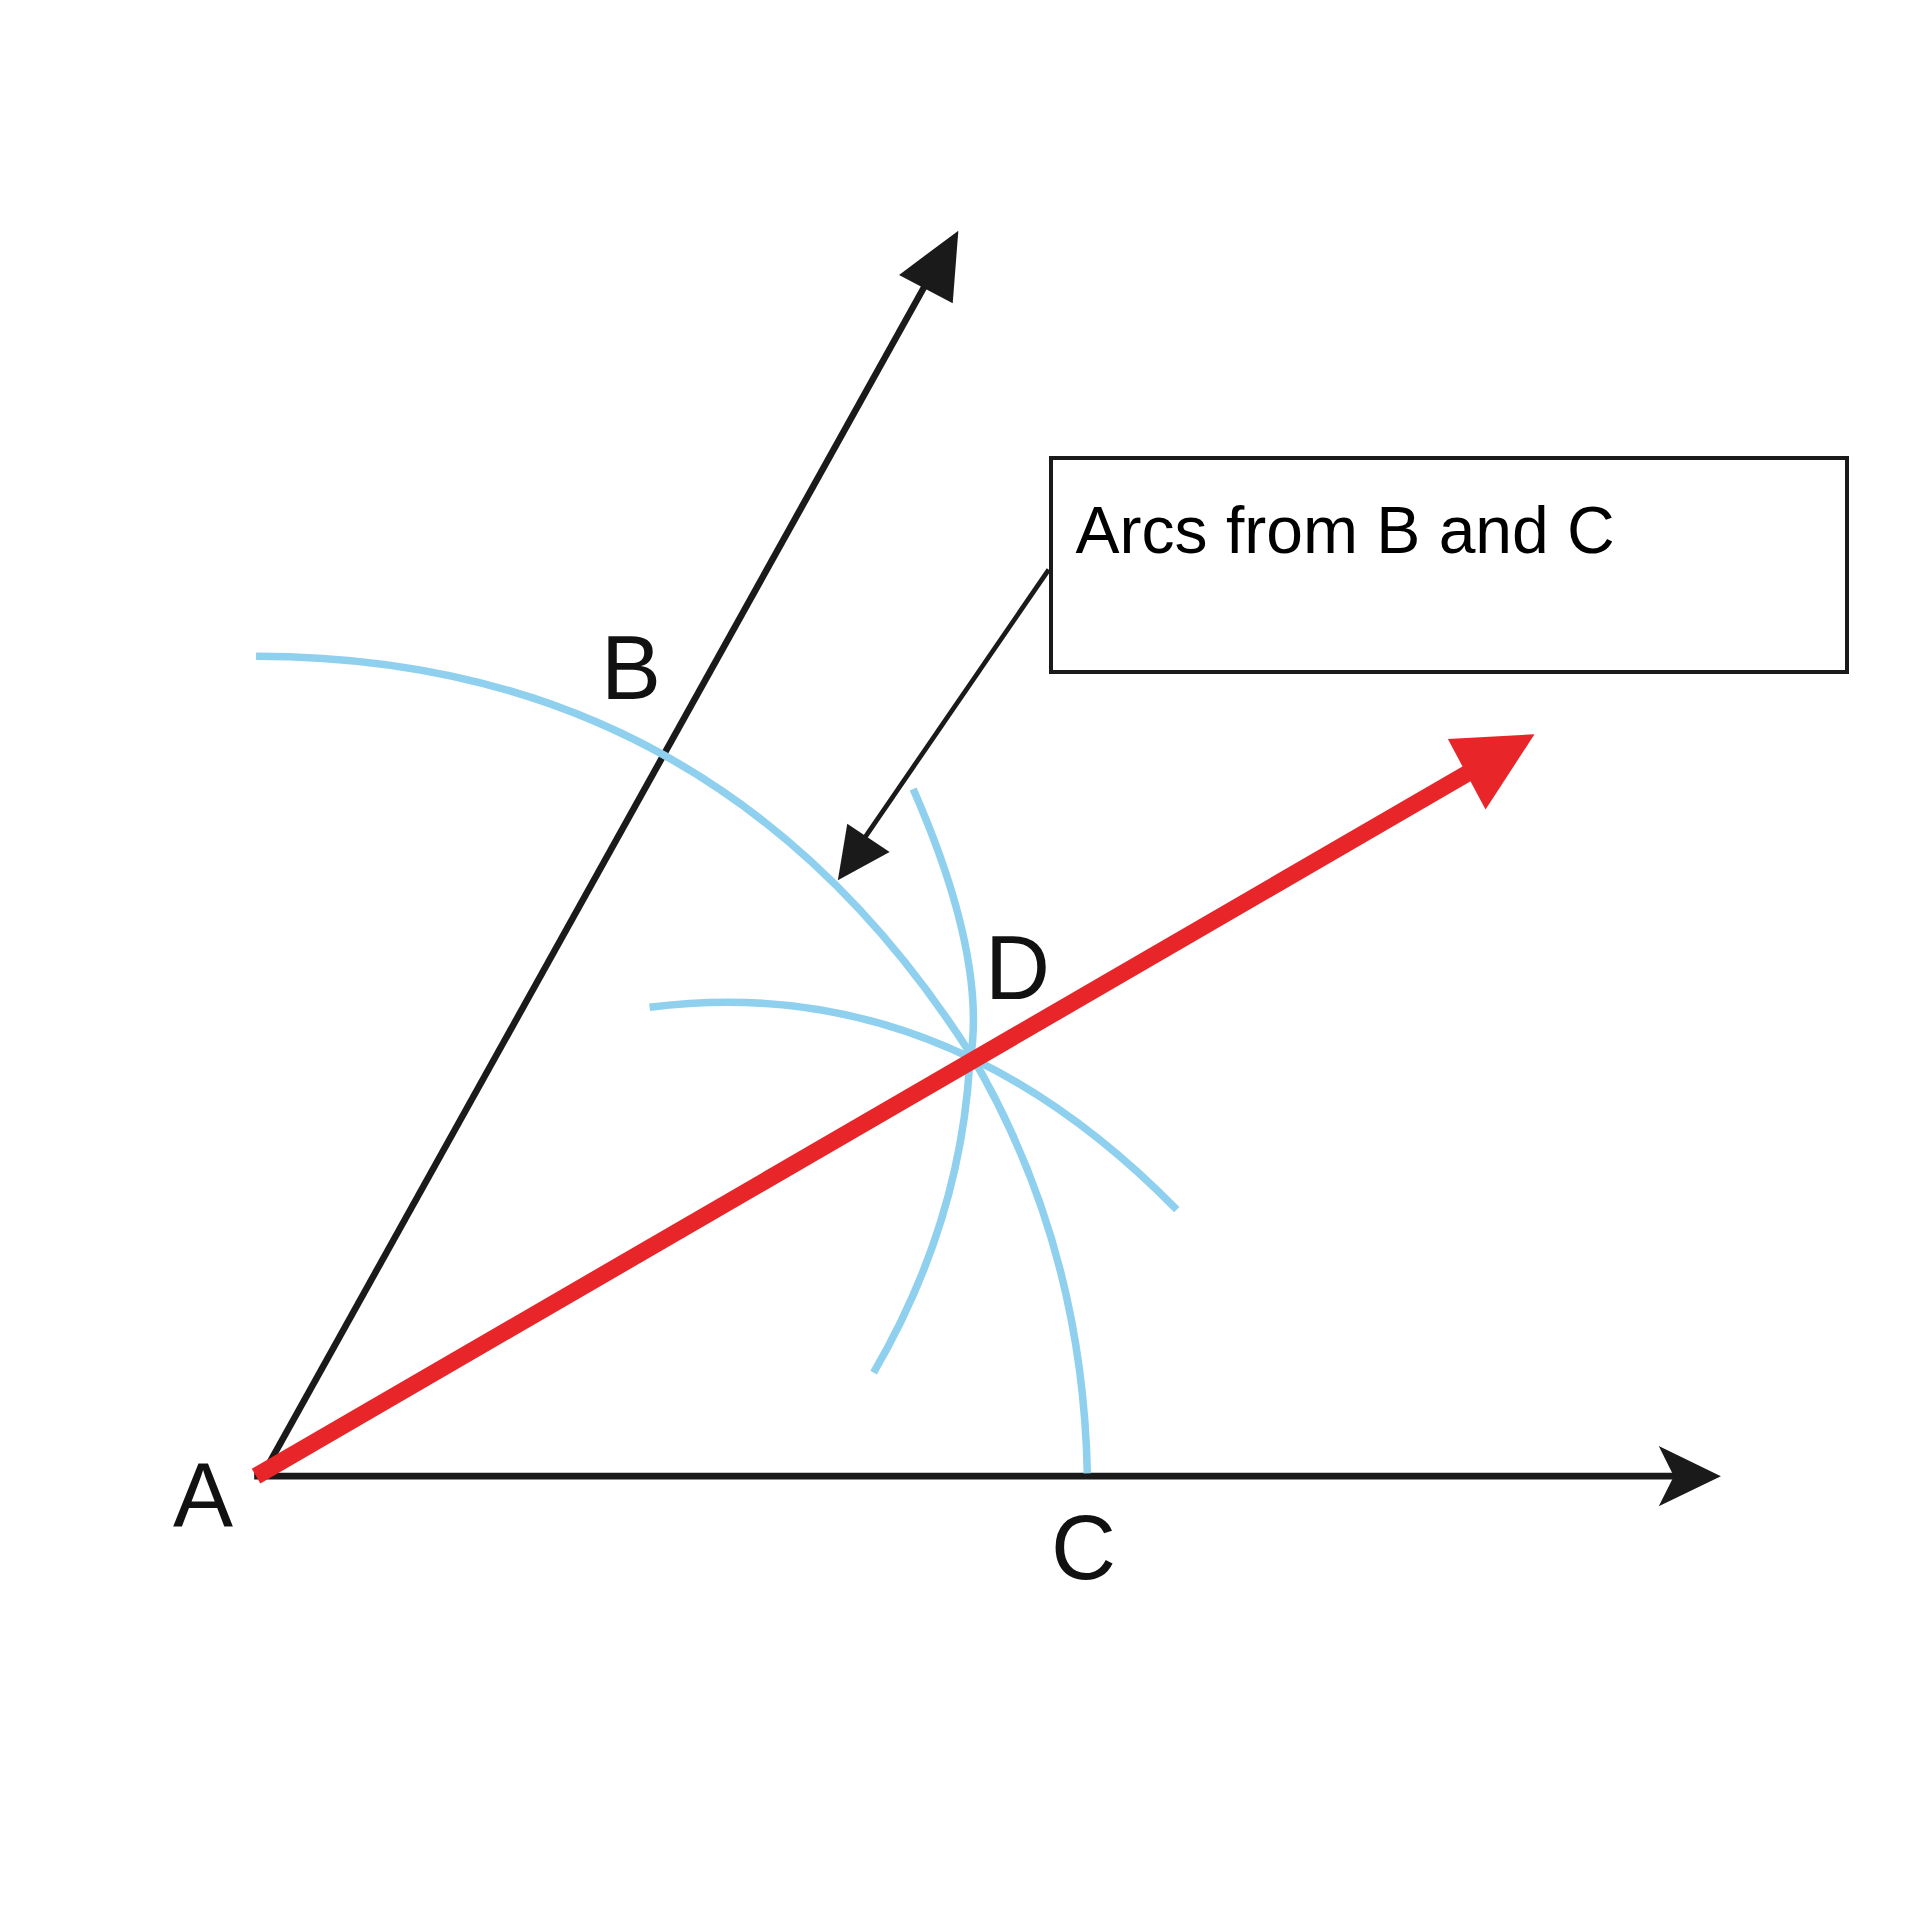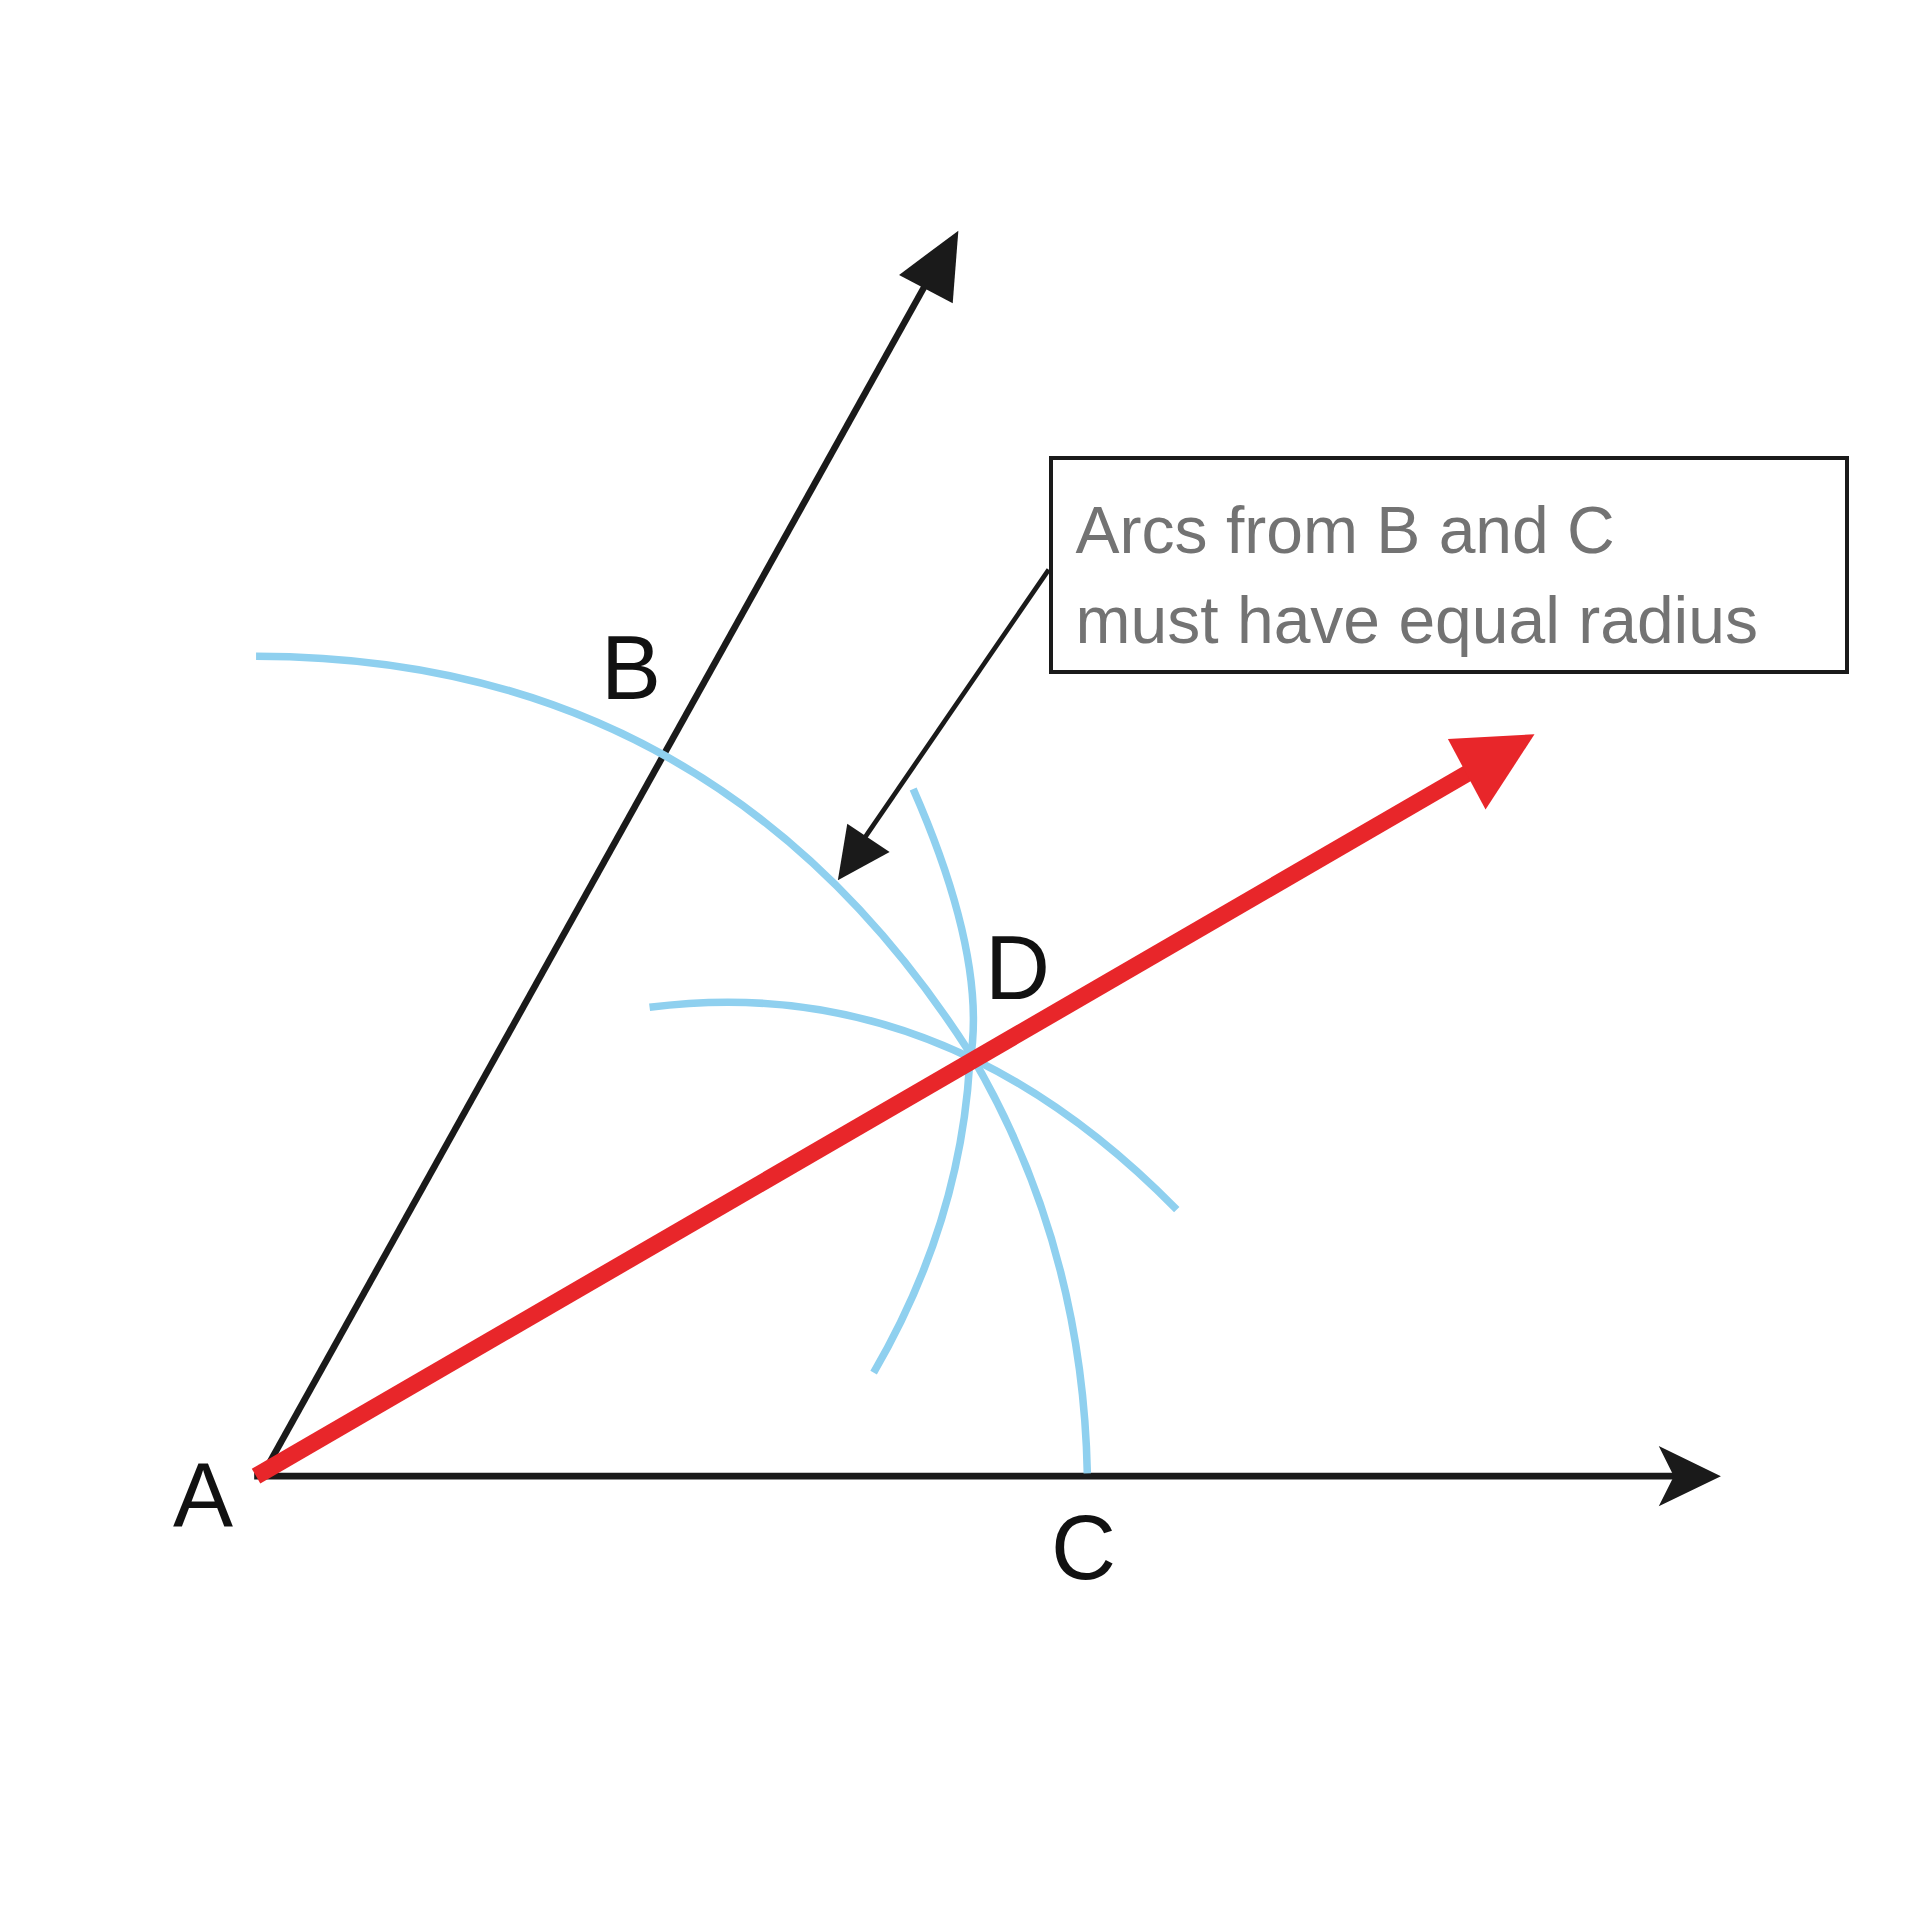--- a/index.html
+++ b/index.html
@@ -2,21 +2,21 @@
 <html style="font-size:15px"><head>
 <meta charset="utf-8">
 <style>
   html, body { margin: 0; padding: 0; background: #ffffff; }
   body { width: 1928px; height: 1928px; position: relative; overflow: hidden;
          font-family: "Liberation Sans", sans-serif; }
   svg { position: absolute; left: 0; top: 0; }
   .lbl { position: absolute; font-size: 90px; color: #111; line-height: 1; }
   .note { position: absolute; left: 1049px; top: 456px; width: 800px; height: 218px;
           border: 4.7px solid #1a1a1a; background: #fff; box-sizing: border-box;
-          padding: 24.5px 0 0 22.6px; font-size: 66px; line-height: 90px; color: #737373; }
+          padding: 24.5px 0 0 22.6px; font-size: 66px; line-height: 90px; color: #000000; }
   .note div { white-space: nowrap; }
 </style>
 </head>
 <body>
 
 <svg width="1928" height="1928" viewBox="0 0 2048 2048">
 
   <line x1="280" y1="1565" x2="990" y2="290" stroke="#1a1a1a" stroke-width="7"></line>
   <polygon points="1018,245 955,292 1012,322" fill="#1a1a1a"></polygon>
 
@@ -35,15 +35,14 @@
   <polygon points="890,935 900,875 945,905" fill="#1a1a1a"></polygon>
 </svg>
 
 <div class="lbl" style="left:173px;top:1450px;">A</div>
 <div class="lbl" style="left:601px;top:623px;">B</div>
 <div class="lbl" style="left:1051px;top:1503px;">C</div>
 <div class="lbl" style="left:985px;top:923px;">D</div>
 
 <div class="note">
   <div>Arcs from B and C</div>
-  <div>must have equal radius</div>
 </div>
 
 
 </body></html>

